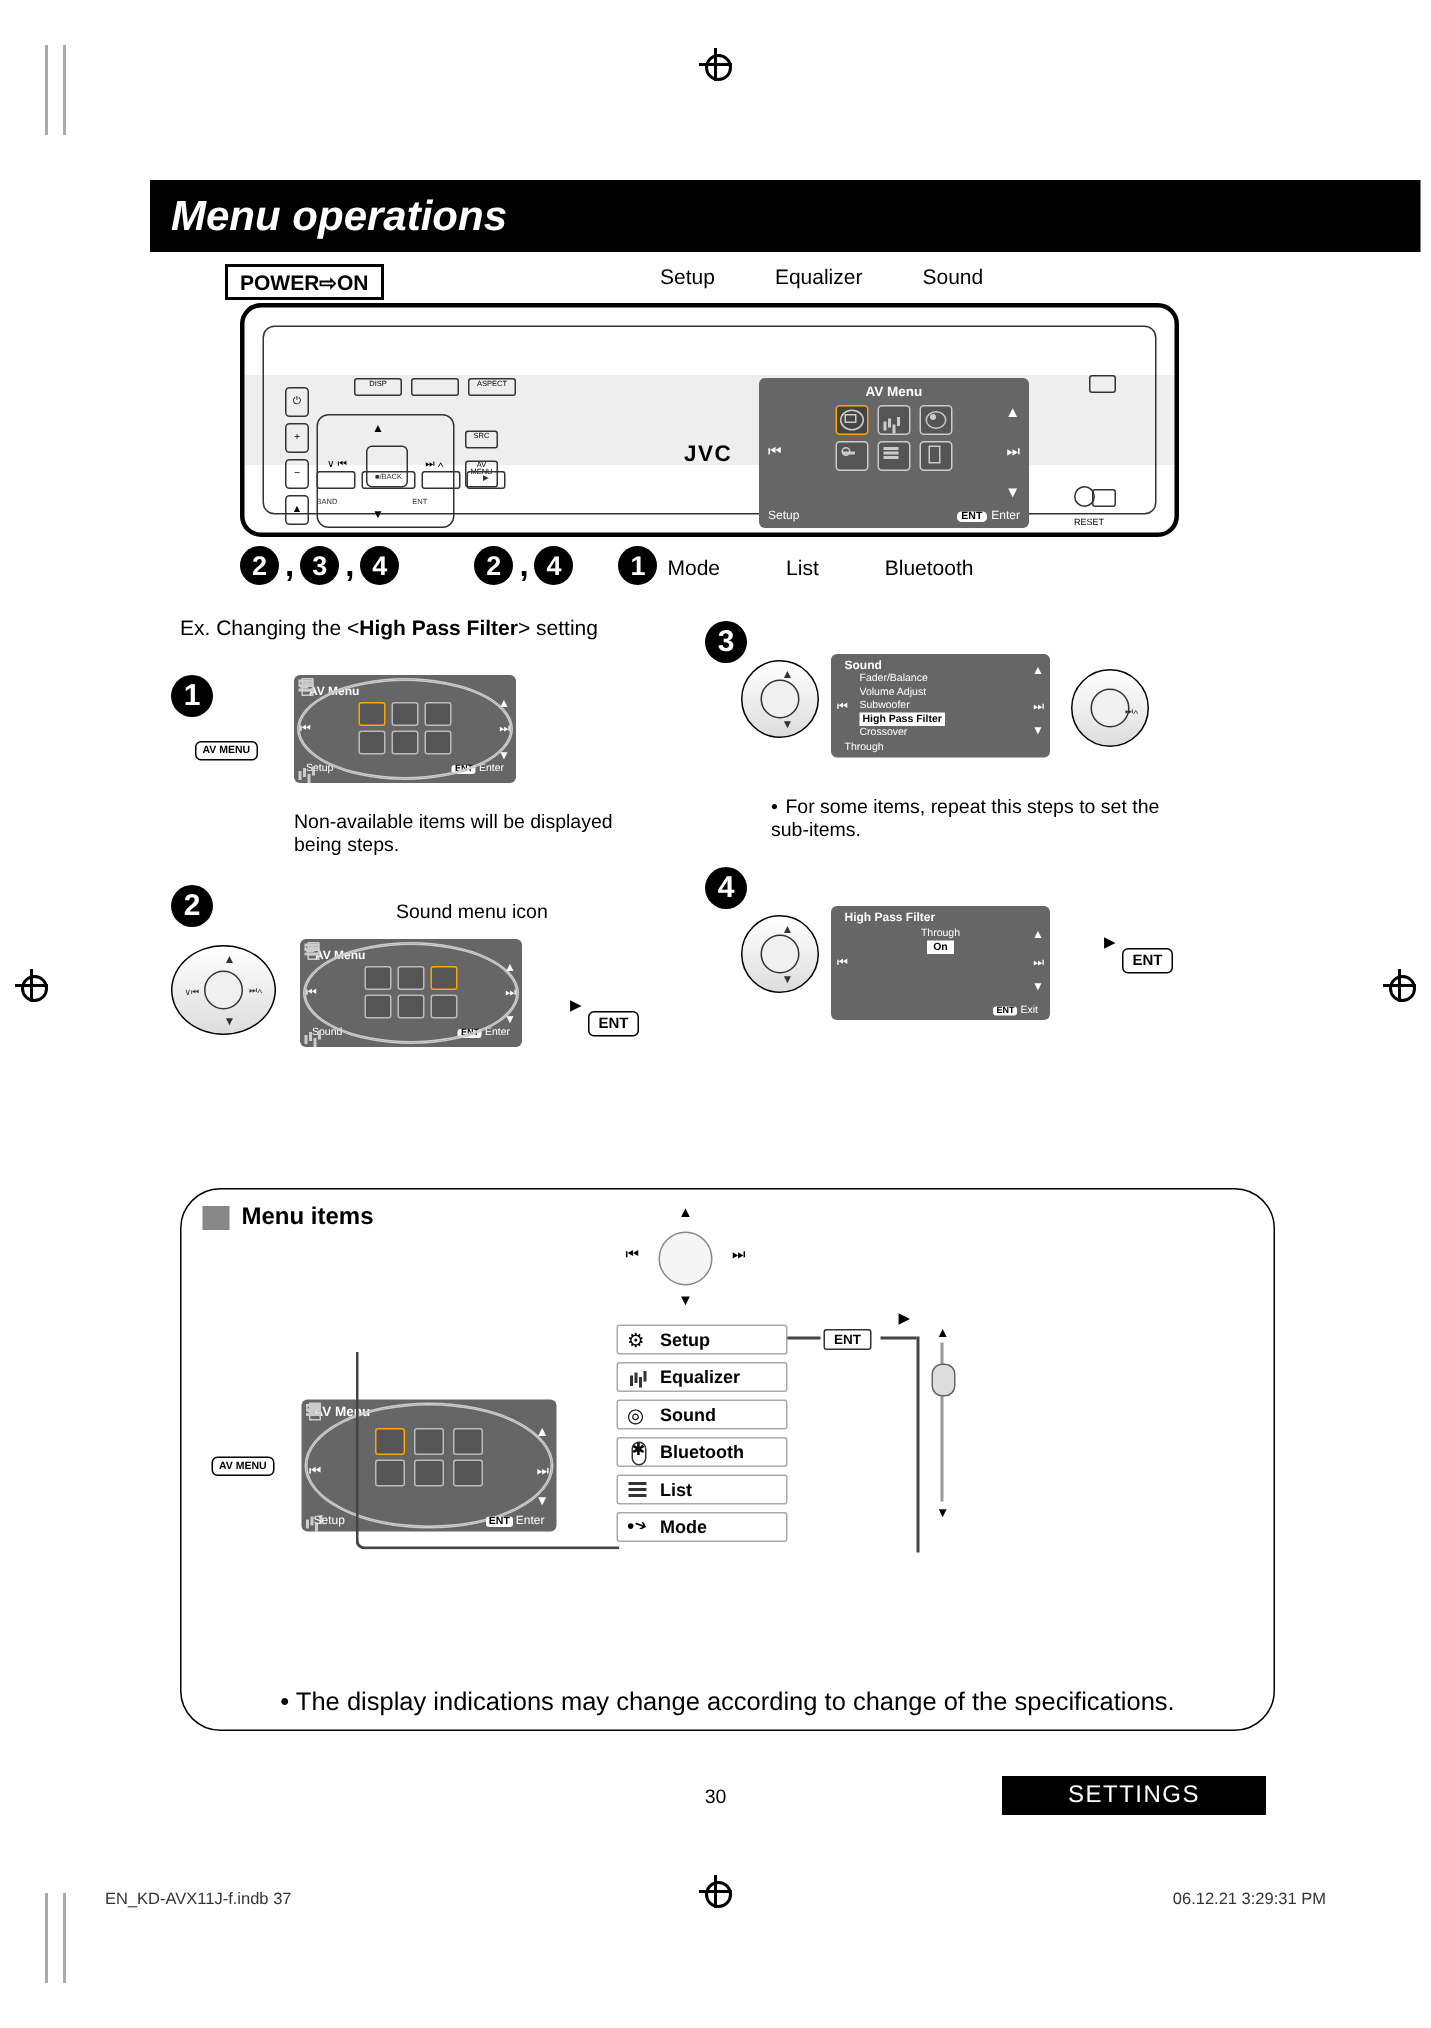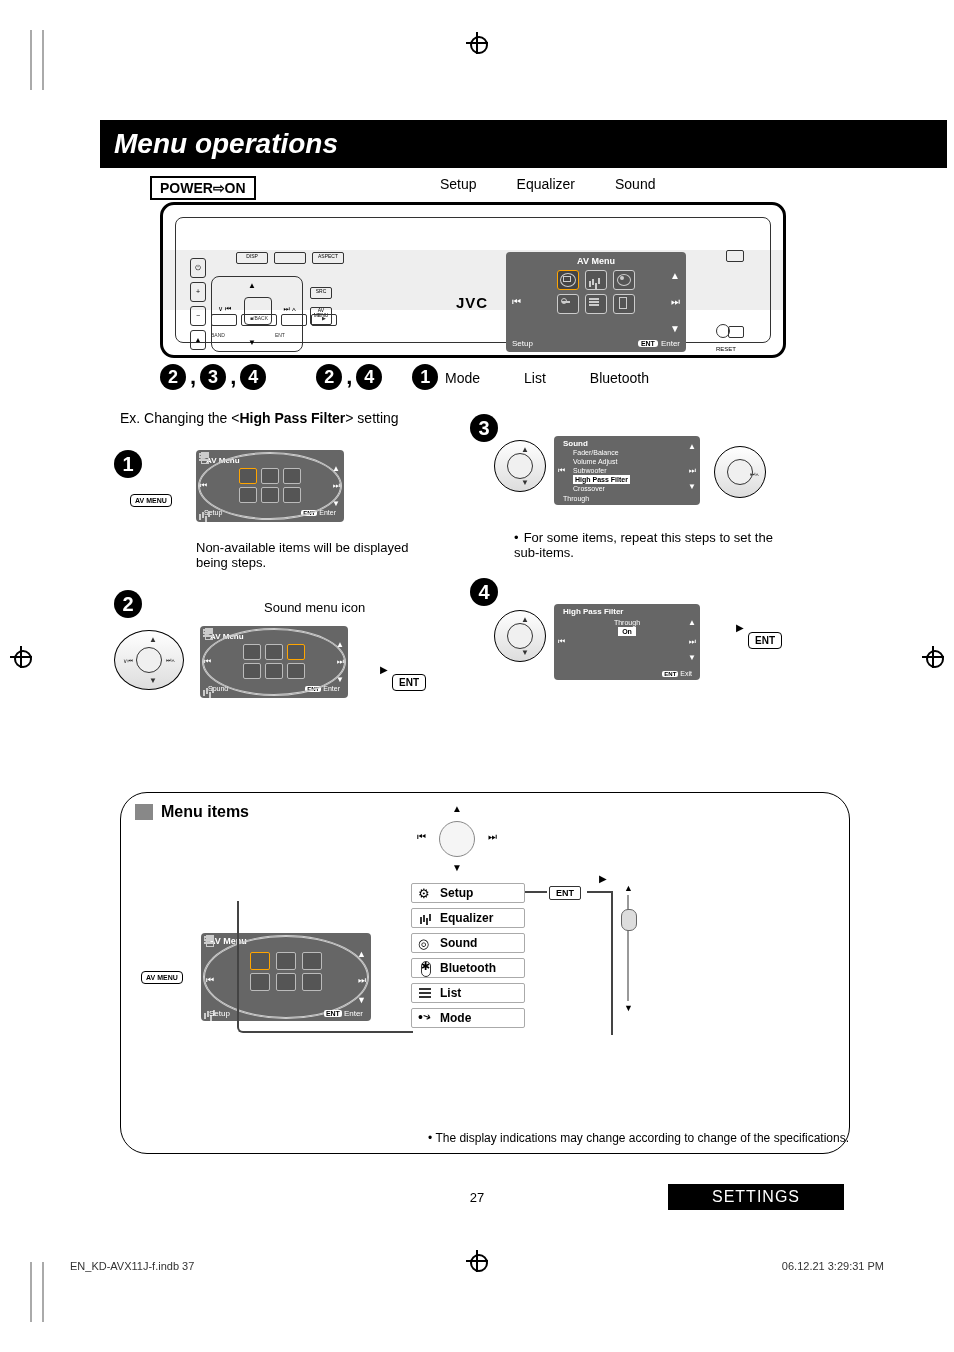--- a/index.html
+++ b/index.html
@@ -266,21 +266,21 @@
 
   .flow-label-right {
     position:absolute; left:478px; top:80px; font-size:10px;
   }
   .flow-line1 { position:absolute; left:116px; top:108px; width:174px; height:130px; border-left:2px solid #444; border-bottom:2px solid #444; border-bottom-left-radius:6px;}
   .flow-line2 { position:absolute; left:396px; top:98px; width:30px; height:2px; background:#444;}
   .flow-line3 { position:absolute; left:466px; top:98px; width:24px; height:2px; background:#444;}
   .flow-branch { position:absolute; left:490px; top:98px; width:2px; height:144px; background:#444;}
 
   .menu-footnote {
-    position:absolute; bottom:8px; left:0; right:0; text-align:right; font-size:12px;
+    position:absolute; bottom:8px; left:0; right:0; text-align:center; font-size:17px;
   }
 
   .page-number {
     position:absolute; top:1190px; left:0; right:0; text-align:center; font-size:13px;
   }
   .settings-tab {
     position:absolute; top:1184px; right:110px;
     background:#000; color:#fff; font-size:16px; padding:4px 44px;
     letter-spacing:1px;
   }
@@ -662,19 +662,19 @@
     </div>
 
 
     <div class="menu-footnote">
       • <span>The display indications may change according to change of the specifications.</span>
     </div>
   </div>
 
 </div>
 
-<div class="page-number">27</div>
+<div class="page-number">30</div>
 <div class="settings-tab">SETTINGS</div>
 
 <div class="footer-line">
   <span>EN_KD-AVX11J-f.indb   37</span>
   <span>06.12.21   3:29:31 PM</span>
 </div>
 
 </body></html>

